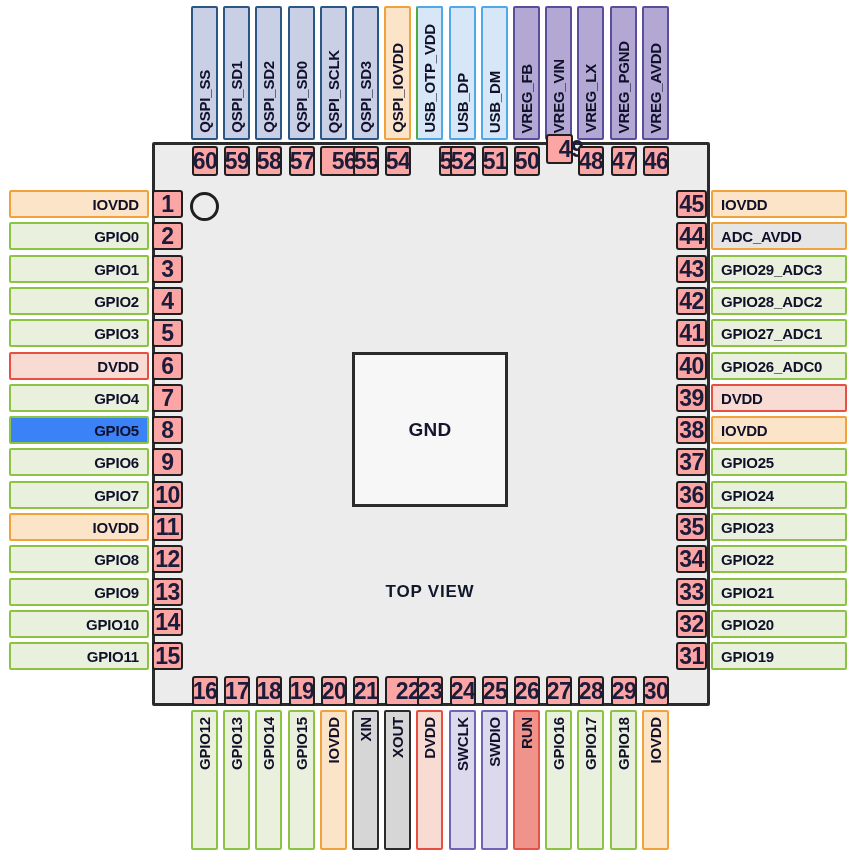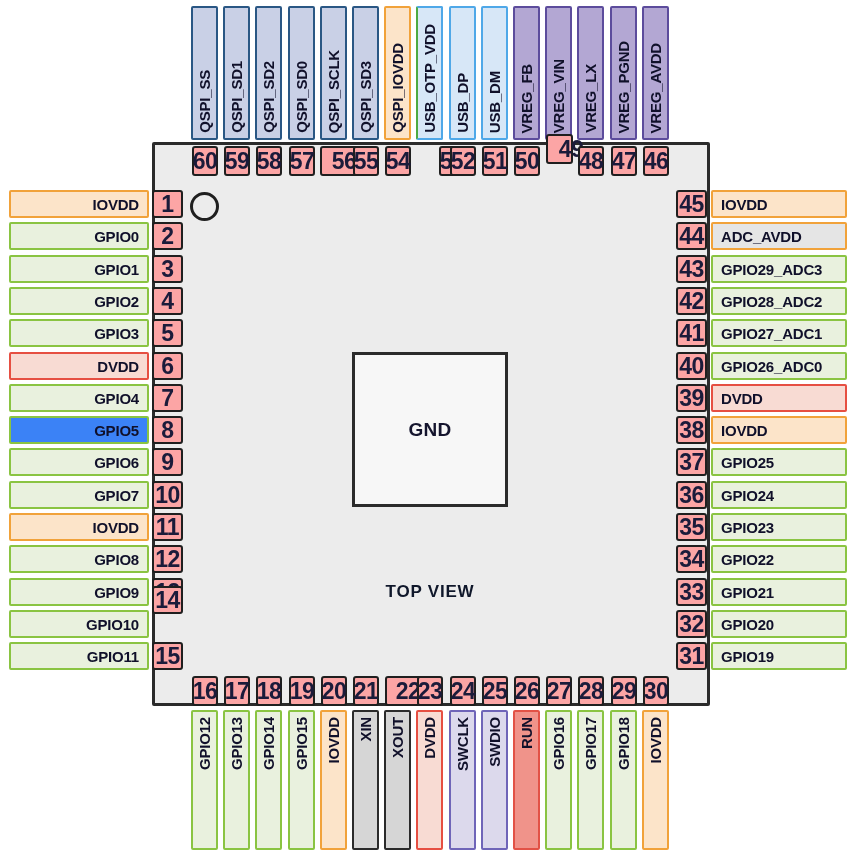--- a/index.html
+++ b/index.html
@@ -198,21 +198,21 @@
       <span>GPIO8</span>
     </div>
     <div class="num" style="left: 152px; top: 545px; width: 31px; height: 28px;">12</div>
     <div class="lbl h left" style="left: 9px; top: 578px; width: 140px; height: 28px; background: rgb(233, 241, 222); border-color: rgb(138, 196, 66);">
       <span>GPIO9</span>
     </div>
     <div class="num" style="left: 152px; top: 578px; width: 31px; height: 28px;">13</div>
     <div class="lbl h left" style="left: 9px; top: 610px; width: 140px; height: 28px; background: rgb(233, 241, 222); border-color: rgb(138, 196, 66);">
       <span>GPIO10</span>
     </div>
-    <div class="num" style="left: 152px; top: 586px; width: 31px; height: 28px; text-align: right;">14</div>
+    <div class="num" style="left: 152px; top: 608px; width: 31px; height: 28px; text-align: right;">14</div>
     <div class="lbl h left" style="left: 9px; top: 642px; width: 140px; height: 28px; background: rgb(233, 241, 222); border-color: rgb(138, 196, 66);">
       <span>GPIO11</span>
     </div>
     <div class="num" style="left: 152px; top: 642px; width: 31px; height: 28px;">15</div>
     <div class="lbl h right" style="left: 711px; top: 190px; width: 136px; height: 28px; background: rgb(252, 228, 201); border-color: rgb(241, 162, 58);">
       <span>IOVDD</span>
     </div>
     <div class="num" style="left: 676px; top: 190px; width: 31px; height: 28px;">45</div>
     <div class="lbl h right" style="left: 711px; top: 222px; width: 136px; height: 28px; background: #e5e5e5; border-color: rgb(241, 162, 58);">
       <span>ADC_AVDD</span>

